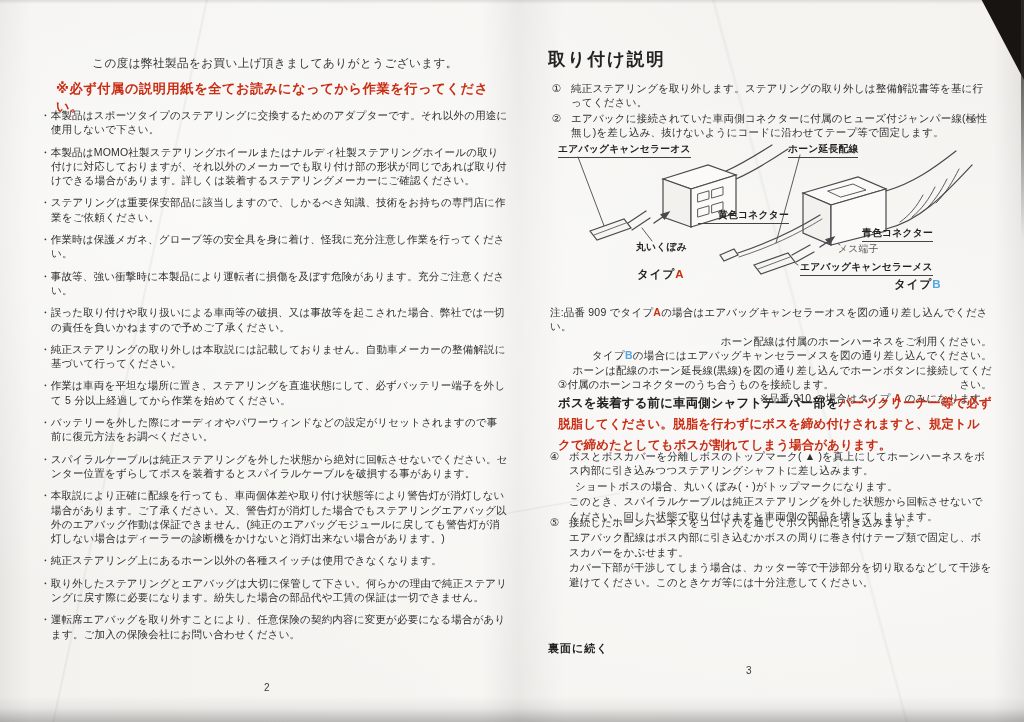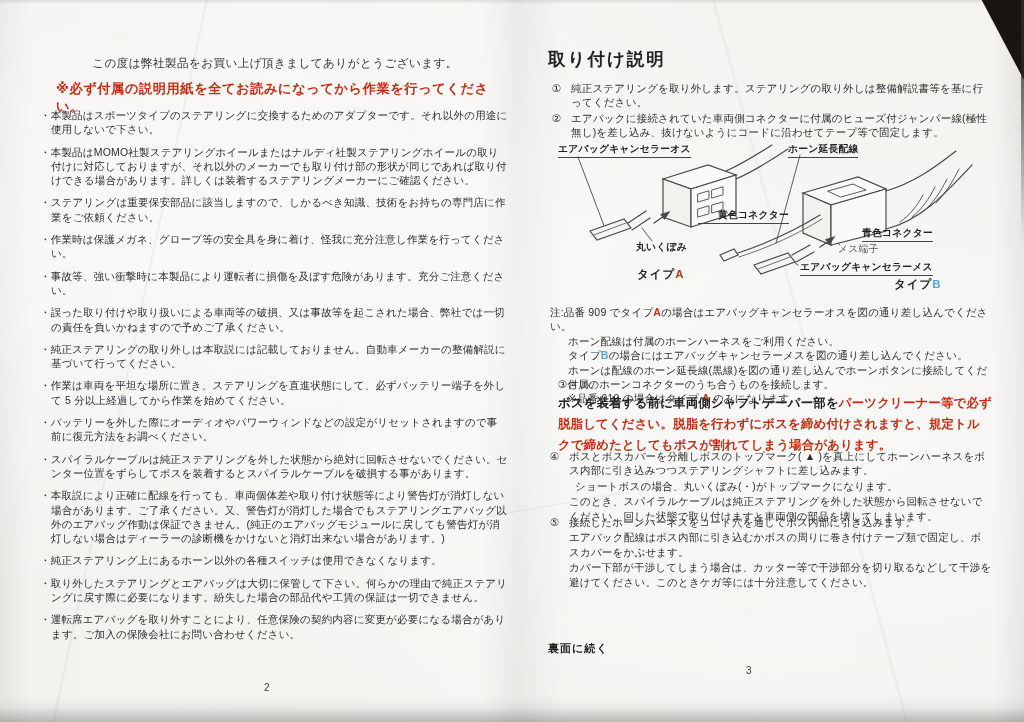--- a/index.html
+++ b/index.html
@@ -59,21 +59,21 @@
   .hlA{color:#c9300f;font-weight:bold;}
   .hlB{color:#54a8e0;font-weight:bold;}
 
   .diagram{position:absolute;left:0;top:108px;width:444px;height:158px;}
   .diagram svg{position:absolute;left:0;top:0;}
   .dlabel{position:absolute;font-size:9.8px;font-weight:bold;color:#222;white-space:nowrap;letter-spacing:.2px;}
   .dlabel.ul{border-bottom:1px solid #444;padding-bottom:1px;}
   .type-caption{position:absolute;font-size:11.5px;font-weight:bold;color:#222;letter-spacing:1px;}
 
   .note{position:absolute;left:2px;top:270px;right:0;font-size:10.5px;line-height:14.4px;color:#2e2e31;letter-spacing:.2px;}
-  .note .cont{padding-left:18px;}
+  .note .cont{padding-left:18px;text-align:right;}
 
   .footer-continue{position:absolute;left:0px;top:606px;font-size:11px;font-weight:bold;color:#222;letter-spacing:1px;}
 </style>
 </head>
 <body>
 
 <div class="scan">
   <div class="corner-wedge"></div>
   <div class="right-edge-line"></div>
   <div class="bottom-strip"></div>

